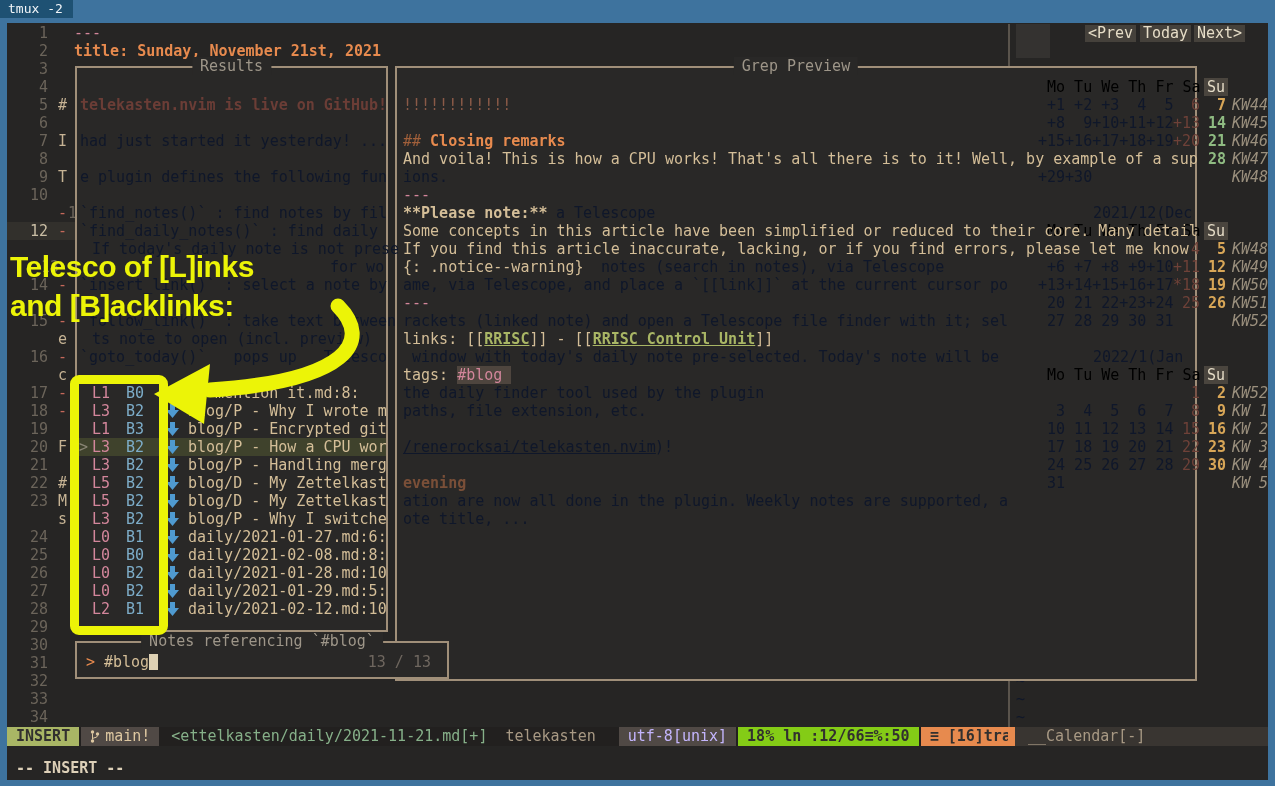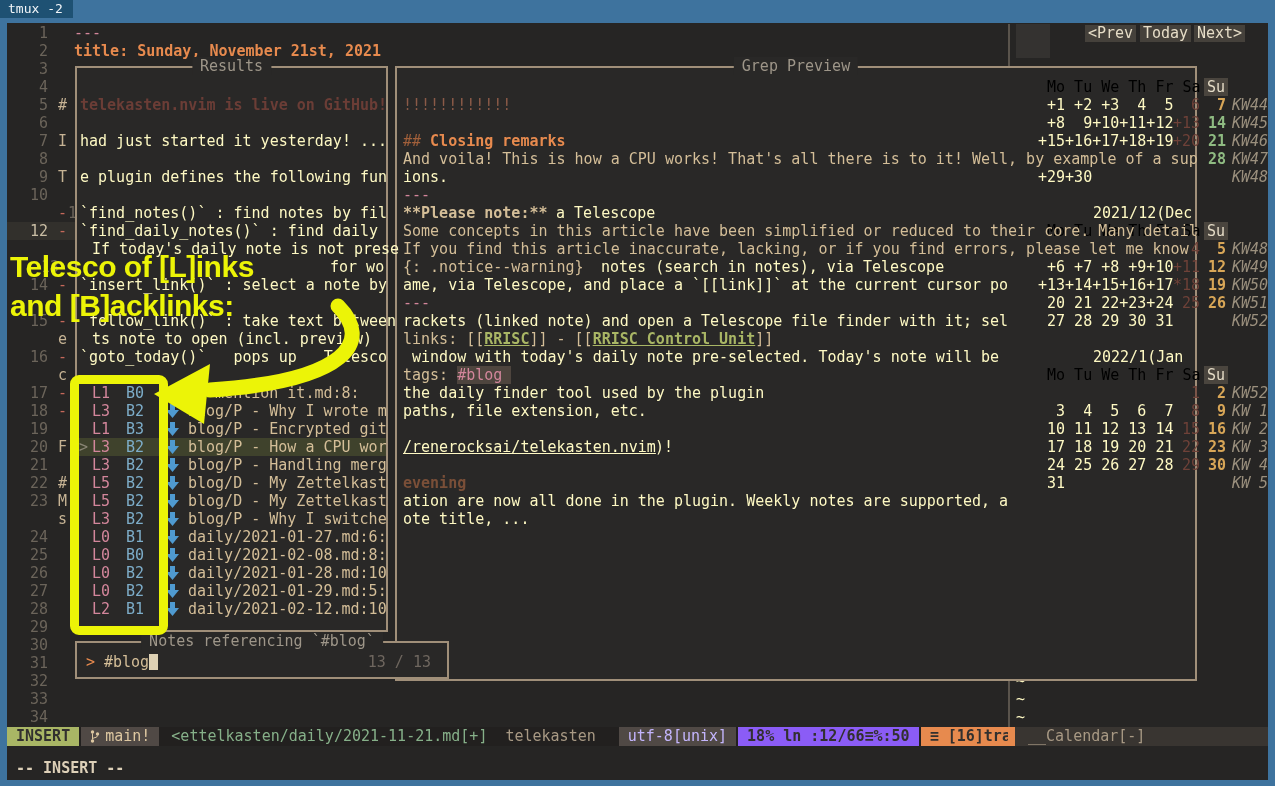--- a/index.html
+++ b/index.html
@@ -14,21 +14,21 @@
   #editor{position:absolute;left:7px;top:23px;width:1261px;height:757px;background:#262524;z-index:0;}
   
   .float{position:absolute;background:#292827;border:2px solid #a08f79;z-index:10;box-sizing:border-box;}
   .float-title{position:absolute;top:-11px;left:50%;transform:translateX(-50%);background:#292827;
                padding:0 8px;color:#9e9689;font:15px/18px "DejaVu Sans Mono",monospace;white-space:pre;z-index:11;}
   
   .cream{color:#d4be98}.pink{color:#d3869b}.orange{color:#e78a4e}.b{font-weight:bold}
   .dim2{color:#6f675f}.excl{color:#8a5a47}.dimorange{color:#a05f3a}
   .link{color:#a9b665;font-weight:bold;text-decoration:underline}
   .tag{color:#d3869b;background:#4e453e}
-  .g{color:#fef9c3}.gh{color:#000000}.gr{color:#6b3d36;font-weight:bold}
+  .g{color:#0f172a}.gh{color:#000000}.gr{color:#6b3d36;font-weight:bold}
   .go{color:#7a4f38;font-weight:bold}.gu{text-decoration:underline}
   .sa{color:#6e4138}
   .lnum{color:#6b645a;display:inline-block;width:40px;text-align:right;}
   .lnum.cur{color:#c9bda4;}
   .gl{color:#c6b394}.gd{color:#c4685a}
   .kw{color:#9a8f7d;font-style:italic}
   .su-or{color:#d8a657;font-weight:bold}.su-te{color:#8fbb82;font-weight:bold}
   
   .rrow{position:absolute;left:77px;width:309px;height:18px;z-index:30;}
   .rrow.sel{background:#3f422c;}
@@ -40,21 +40,21 @@
   
   #statusbar{position:absolute;left:7px;top:727px;width:1001px;height:19px;background:#22201f;
              display:flex;align-items:stretch;z-index:35;font:15px/19px "DejaVu Sans Mono",monospace;}
   .sb{padding:0 9px;white-space:pre;}
   .sb-mode{background:#a9b665;color:#32302f;font-weight:bold;}
   .sb-git{background:#504945;color:#ddc7a1;margin-left:2px;display:flex;align-items:center;gap:5px;}
   .sb-file{color:#86b089;padding-left:12px;}
   .sb-spacer{flex:1;}
   .sb-ft{color:#a89984;margin-right:14px;}
   .sb-enc{background:#504945;color:#c4b5fd;}
-  .sb-pos{background:#8b5cf6;color:#32302f;font-weight:bold;margin-left:2px;}
+  .sb-pos{background:#84cc16;color:#32302f;font-weight:bold;margin-left:2px;}
   .sb-warn{background:#e78a4e;color:#32302f;font-weight:bold;margin-left:2px;}
   #calstatus{position:absolute;left:1008px;top:727px;width:260px;height:19px;background:#393531;
              color:#a89984;font:15px/19px "DejaVu Sans Mono",monospace;z-index:35;}
   #calnotch{position:absolute;left:0;top:0;width:7px;height:19px;background:#e78a4e;}
   #calstatus span.txt{position:absolute;left:20px;}
   #cmdline{position:absolute;left:16px;top:759px;color:#ddd0b8;font:bold 15px/18px "DejaVu Sans Mono",monospace;z-index:35;}
   
   .calbtn{position:absolute;top:25px;background:#45413b;color:#e6ddc7;padding:0 3px;
           font:15px/17px "DejaVu Sans Mono",monospace;z-index:5;}
   .su-head{position:absolute;background:#4a453e;color:#e4dbc6;padding:0 3px;z-index:20;

